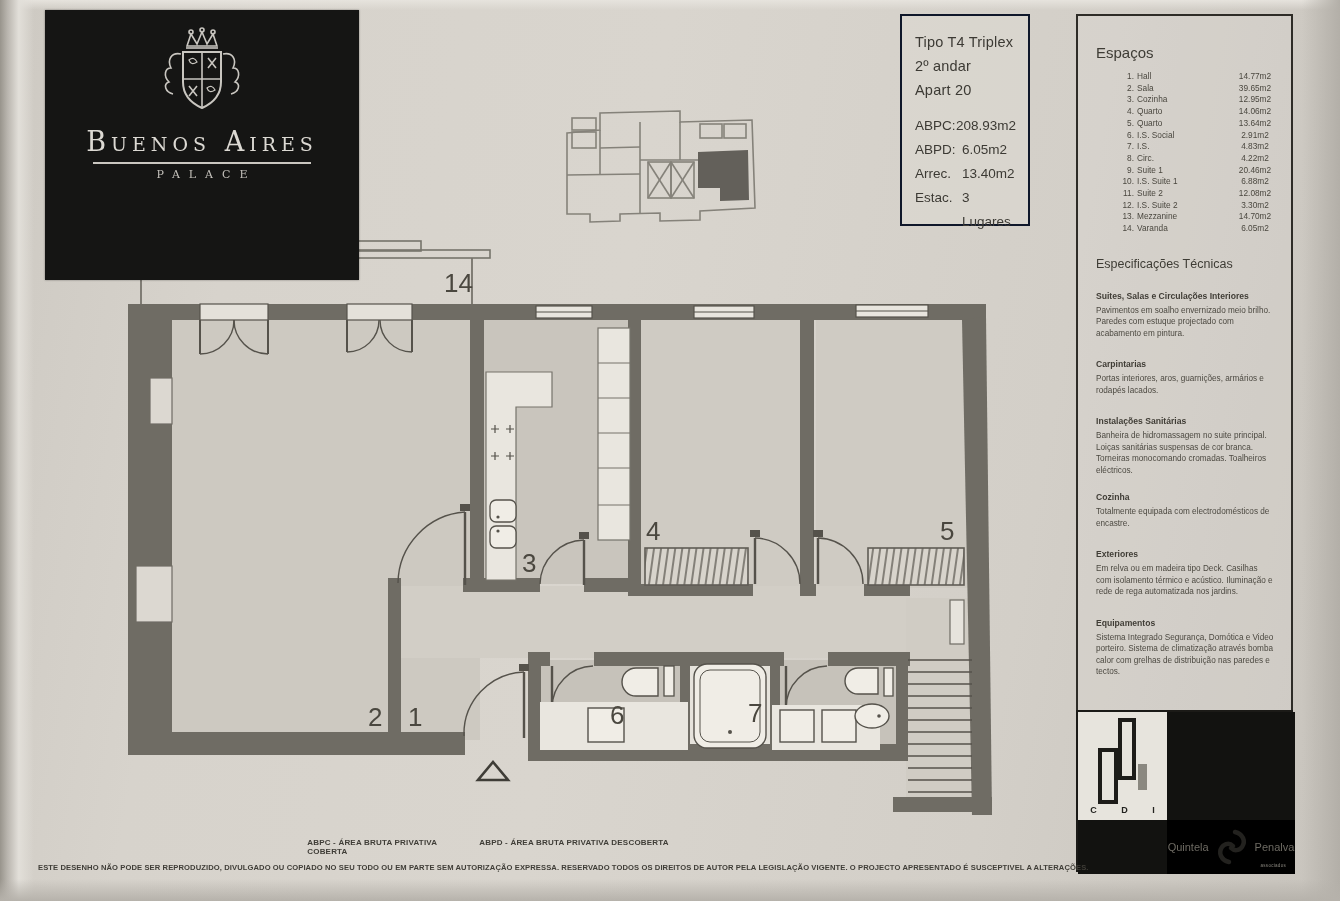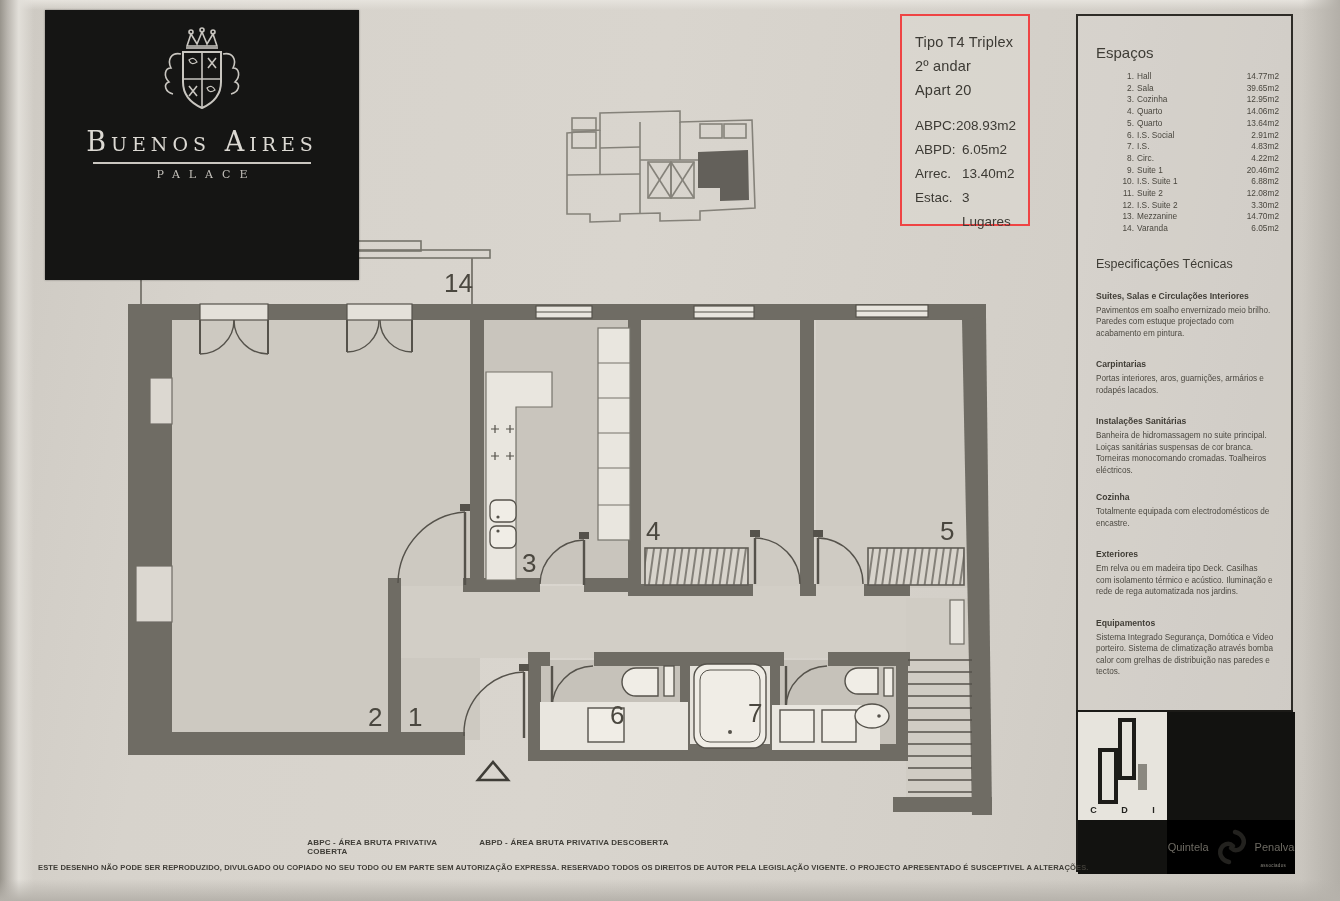--- a/index.html
+++ b/index.html
@@ -25,39 +25,39 @@
     align-items:center;justify-content:flex-start;box-shadow:0 0 2px rgba(0,0,0,.4);}
   .brand-crest{margin-top:14px;}
   .brand-title{font-family:"DejaVu Serif","Liberation Serif",serif;
     font-size:27px;letter-spacing:5px;white-space:nowrap;margin-top:2px;color:#dcd9d3;}
   .brand-rule{width:218px;height:2px;background:#c9c6c0;margin-top:5px;}
   .brand-sub{font-family:"DejaVu Serif","Liberation Serif",serif;
     font-size:11px;letter-spacing:9px;margin-top:4px;color:#c4c1bb;text-indent:9px;}
 
   
   .infobox{position:absolute;left:900px;top:14px;width:130px;height:212px;
-    border:2px solid #ef4444;background:rgba(226,223,216,.35);
+    border:2px solid #0f172a;background:rgba(226,223,216,.35);
     padding:14px 12px 0 13px;box-sizing:border-box;color:#3c3a34;}
   .infobox .big{font-size:14.5px;line-height:24px;letter-spacing:.2px;}
   .infobox .metrics{margin-top:12px;}
   .metric{display:flex;font-size:13.5px;line-height:24px;}
   .metric .m-label{width:47px;}
   .metric .m-value{flex:1;}
 
   
   .panel{position:absolute;left:1076px;top:14px;width:217px;height:858px;
     border:2px solid #2e2c27;box-sizing:border-box;color:#45423b;
     background:rgba(224,221,214,.25);}
   .panel-inner{padding:28px 12px 0 18px;}
   .sp-title{font-size:15px;color:#3e3c35;margin-bottom:10px;}
   .sp-list{margin-left:18px;}
   .sp-row{display:flex;font-size:8.3px;line-height:11.7px;color:#4a473f;}
   .sp-num{width:20px;text-align:right;margin-right:3px;white-space:nowrap;}
   .sp-name{flex:1;white-space:nowrap;}
-  .sp-area{width:48px;text-align:right;white-space:nowrap;}
+  .sp-area{width:48px;text-align:center;white-space:nowrap;}
   .specs-title{font-size:12.5px;color:#3e3c35;margin:22px 0 0 0;}
   .spec-sec{margin-top:16px;}
   .spec-head{font-size:8.6px;font-weight:bold;color:#403d36;margin-bottom:4px;}
   .spec-body{font-size:8.2px;line-height:11.5px;color:#4c4941;width:178px;}
   .sec-gap-lg{margin-top:20px;}
 
   
   .logogrid{position:absolute;left:1076px;top:710px;width:217px;height:162px;
     display:grid;grid-template-columns:89px 128px;grid-template-rows:108px 54px;
     border:2px solid #1b1a17;box-sizing:border-box;background:#e4e1da;}

